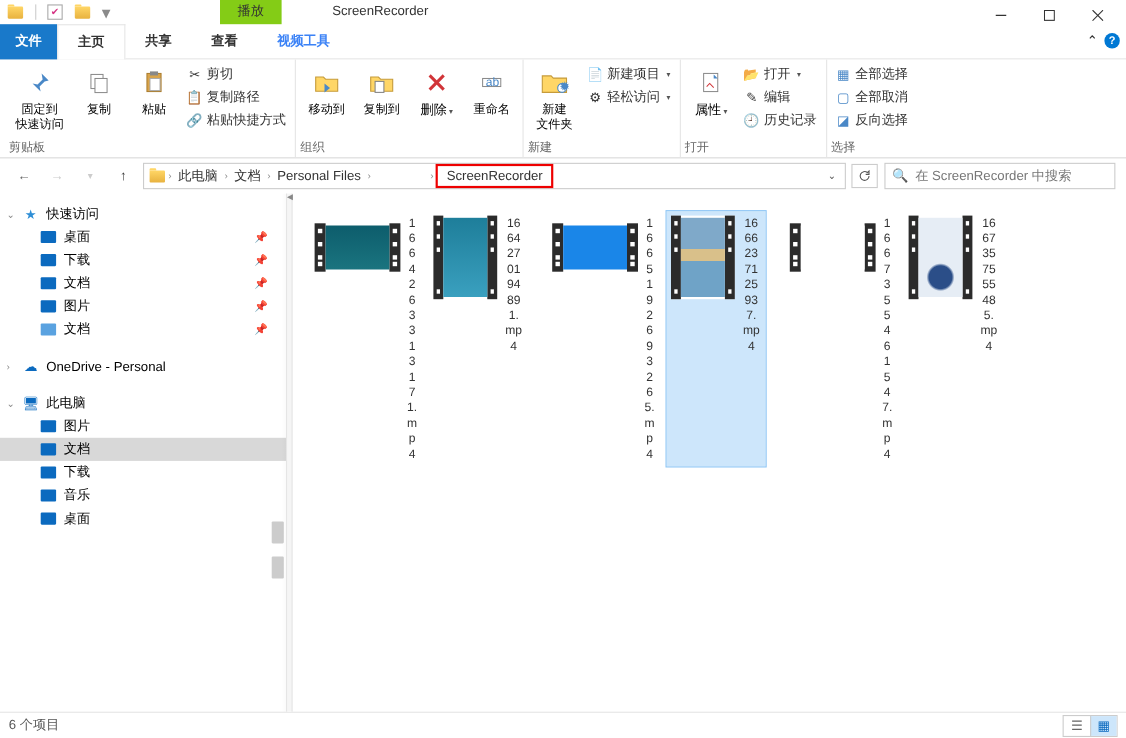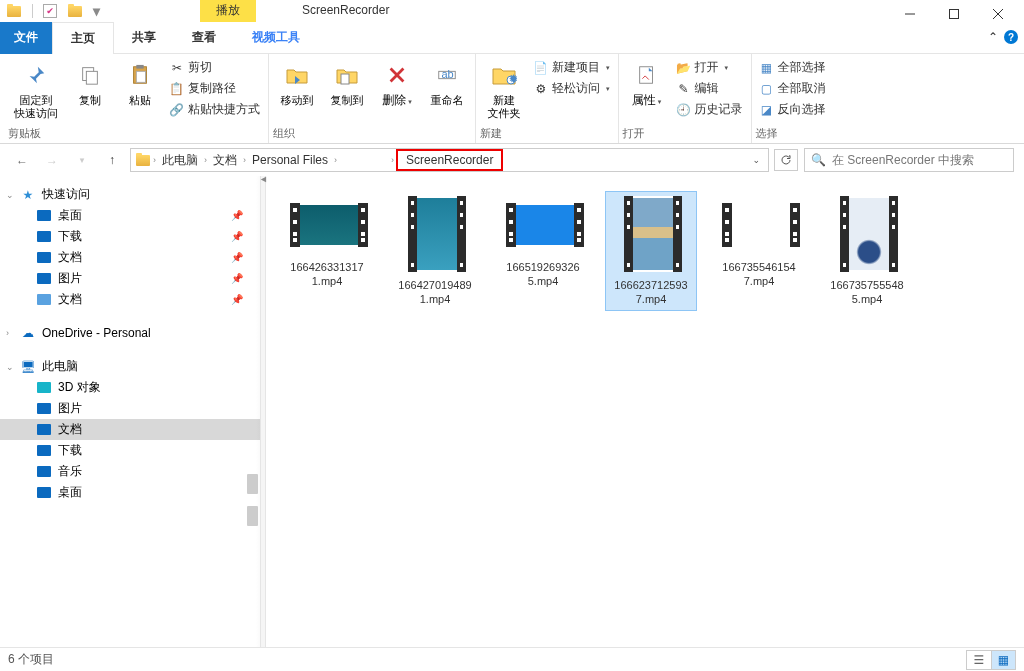--- a/index.html
+++ b/index.html
@@ -9,21 +9,21 @@
     .titlebar { height: 54px; display: flex; align-items: flex-start; border-bottom: 1px solid #e5e5e5; background: #fff; position: relative; }
     .titlebar-left { display: flex; align-items: center; height: 22px; padding-left: 6px; gap: 10px; }
     .folder-mini { width: 14px; height: 11px; background: linear-gradient(#ffd666,#e8b23f); border-radius: 0 1px 1px 1px; position: relative; }
     .folder-mini::before { content:''; position:absolute; top:-2px; left:0; width:6px; height:2px; background:#ffd666; border-radius:1px 1px 0 0; }
     .qat-divider { width: 1px; height: 14px; background: #ccc; }
     .qat-check { width: 14px; height: 14px; border: 1px solid #aaa; display:flex; align-items:center; justify-content:center; }
     .qat-check::after { content:'✔'; color:#d63384; font-size:9px; }
     .qat-eq { font-size: 14px; color: #8a8a8a; font-weight: bold; }
     .titlebar-tabs { position: absolute; left: 200px; top: 0; display: flex; align-items: flex-start; }
     .top-tab { height: 22px; padding: 2px 16px; color: #333; }
-    .top-tab.pink { background: #fde047; }
+    .top-tab.pink { background: #84cc16; }
     .window-title { position: absolute; left: 302px; top: 3px; color: #333; font-size: 12px; }
     .win-controls { position: absolute; right: 4px; top: 0; display: flex; }
     .win-btn { width: 44px; height: 28px; display:flex; align-items:center; justify-content:center; color:#333; }
     .win-btn svg { width:10px; height:10px; }
     .tabs-row { position:absolute; left:0; top:22px; height:32px; display:flex; align-items:stretch;font-weight:bold; }
     .tab { padding: 7px 18px; color:#333; }
     .tab.file { background:#1979ca; color:#fff; padding: 7px 14px; }
     .tab.active { background:#fff; border:1px solid #e5e5e5; border-bottom:none; }
     .help-row { position:absolute; right:6px; top:30px; display:flex; align-items:center; gap:6px; }
     .help-circle { width:14px; height:14px; border-radius:50%; background:#0078d4; color:#fff; display:flex; align-items:center; justify-content:center; font-size:10px; font-weight:bold; }
@@ -66,21 +66,21 @@
     .tree-item { display:flex; align-items:center; padding: 2px 8px 2px 20px; gap:6px; position:relative; }
     .tree-item.level2 { padding-left: 36px; }
     .tree-item.selected { background:#d8d8d8; }
     .tree-item .exp { position:absolute; left:6px; color:#888; font-size:9px; }
     .tree-item .pin { margin-left:auto; margin-right:8px; color:#888; font-size:10px; }
     .ticon { width:16px; height:14px; display:flex; align-items:center; justify-content:center; }
     .sidebar-scroll { position:absolute; right:0; top:0; bottom:0; width:15px; }
     .scroll-thumb { position:absolute; right:2px; width:11px; background:#ccc; border-radius:1px; }
     
     .content { flex:1; overflow:hidden; padding: 16px; display:flex; flex-wrap:wrap; align-content:flex-start; gap: 12px 18px; }
-    .file-card { width:90px; display:flex; flex-direction:column; align-items:flex-end; gap:6px; padding:4px; }
+    .file-card { width:90px; display:flex; flex-direction:row; align-items:flex-start; gap:6px; padding:4px; }
     .file-card.sel { background:#cde6fb; outline:1px solid #8dc5f5; }
     .thumb-wrap { width:78px; height:58px; display:flex; align-items:center; justify-content:center; }
     .filmstrip { width:78px; height:58px; position:relative; background:#fff; }
     .filmstrip .strip { position:absolute; top:0; bottom:0; width:10px; background:#2b2b2b; }
     .filmstrip .strip.l{left:0;} .filmstrip .strip.r{right:0;}
     .filmstrip .strip::before, .filmstrip .strip::after { content:''; position:absolute; left:3px; right:3px; height:4px; background:#fff; }
     .filmstrip .strip::before{ top:5px;} .filmstrip .strip::after{ bottom:5px;}
     .filmstrip .strip .h1, .filmstrip .strip .h2 { position:absolute; left:3px; right:3px; height:4px; background:#fff; }
     .filmstrip .strip .h1{top:17px;} .filmstrip .strip .h2{top:29px;}
     .filmstrip .img { position:absolute; left:10px; right:10px; top:6px; bottom:6px; }
@@ -413,26 +413,20 @@
           </div>
         </div>
         <div class="tree-section">
           <div class="tree-item">
             <span class="exp">⌄</span>
             <span class="ticon" style="color:#0b6abf">🖥</span>
             <span>此电脑</span>
           </div>
           <div class="tree-item level2">
             <span class="ticon">
-              <span style="width:14px;height:11px;background:#17b4c9;display:block;border-radius:1px"></span>
-            </span>
-            <span>3D 对象</span>
-          </div>
-          <div class="tree-item level2">
-            <span class="ticon">
               <span style="width:14px;height:11px;background:#0b6abf;display:block;border-radius:1px"></span>
             </span>
             <span>图片</span>
           </div>
           <div class="tree-item level2 selected">
             <span class="ticon">
               <span style="width:14px;height:11px;background:#0b6abf;display:block;border-radius:1px"></span>
             </span>
             <span>文档</span>
           </div>

